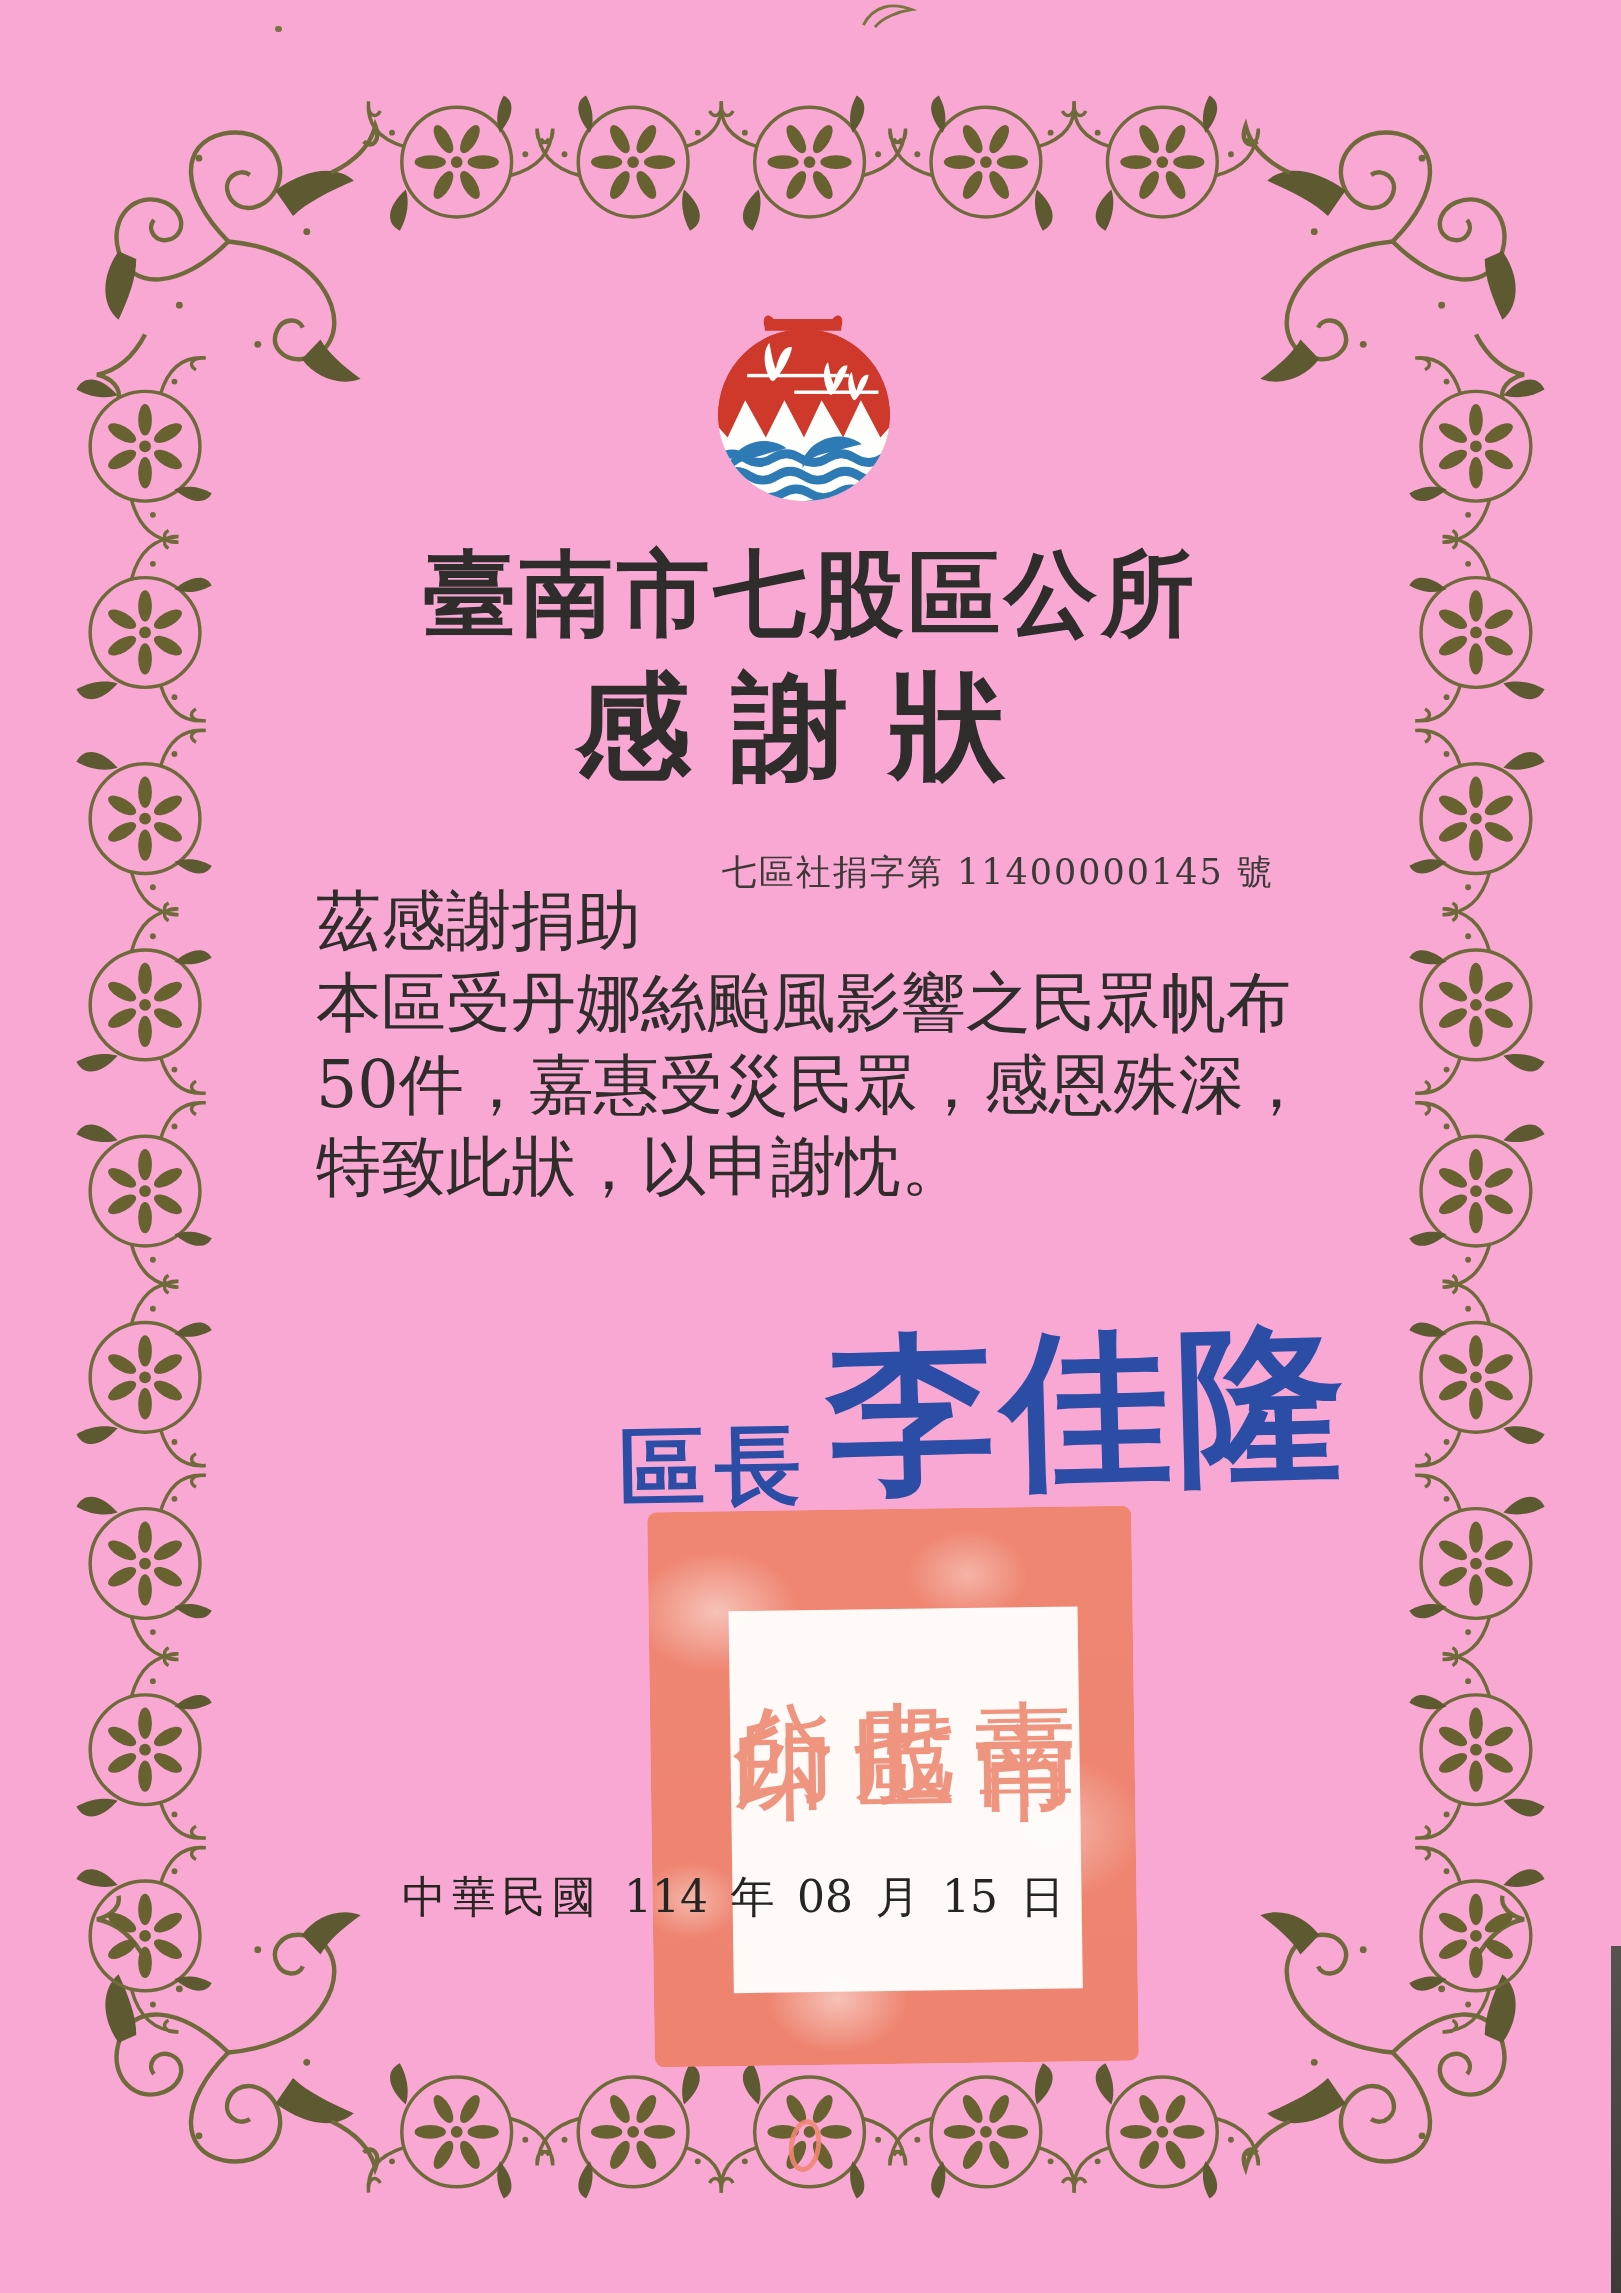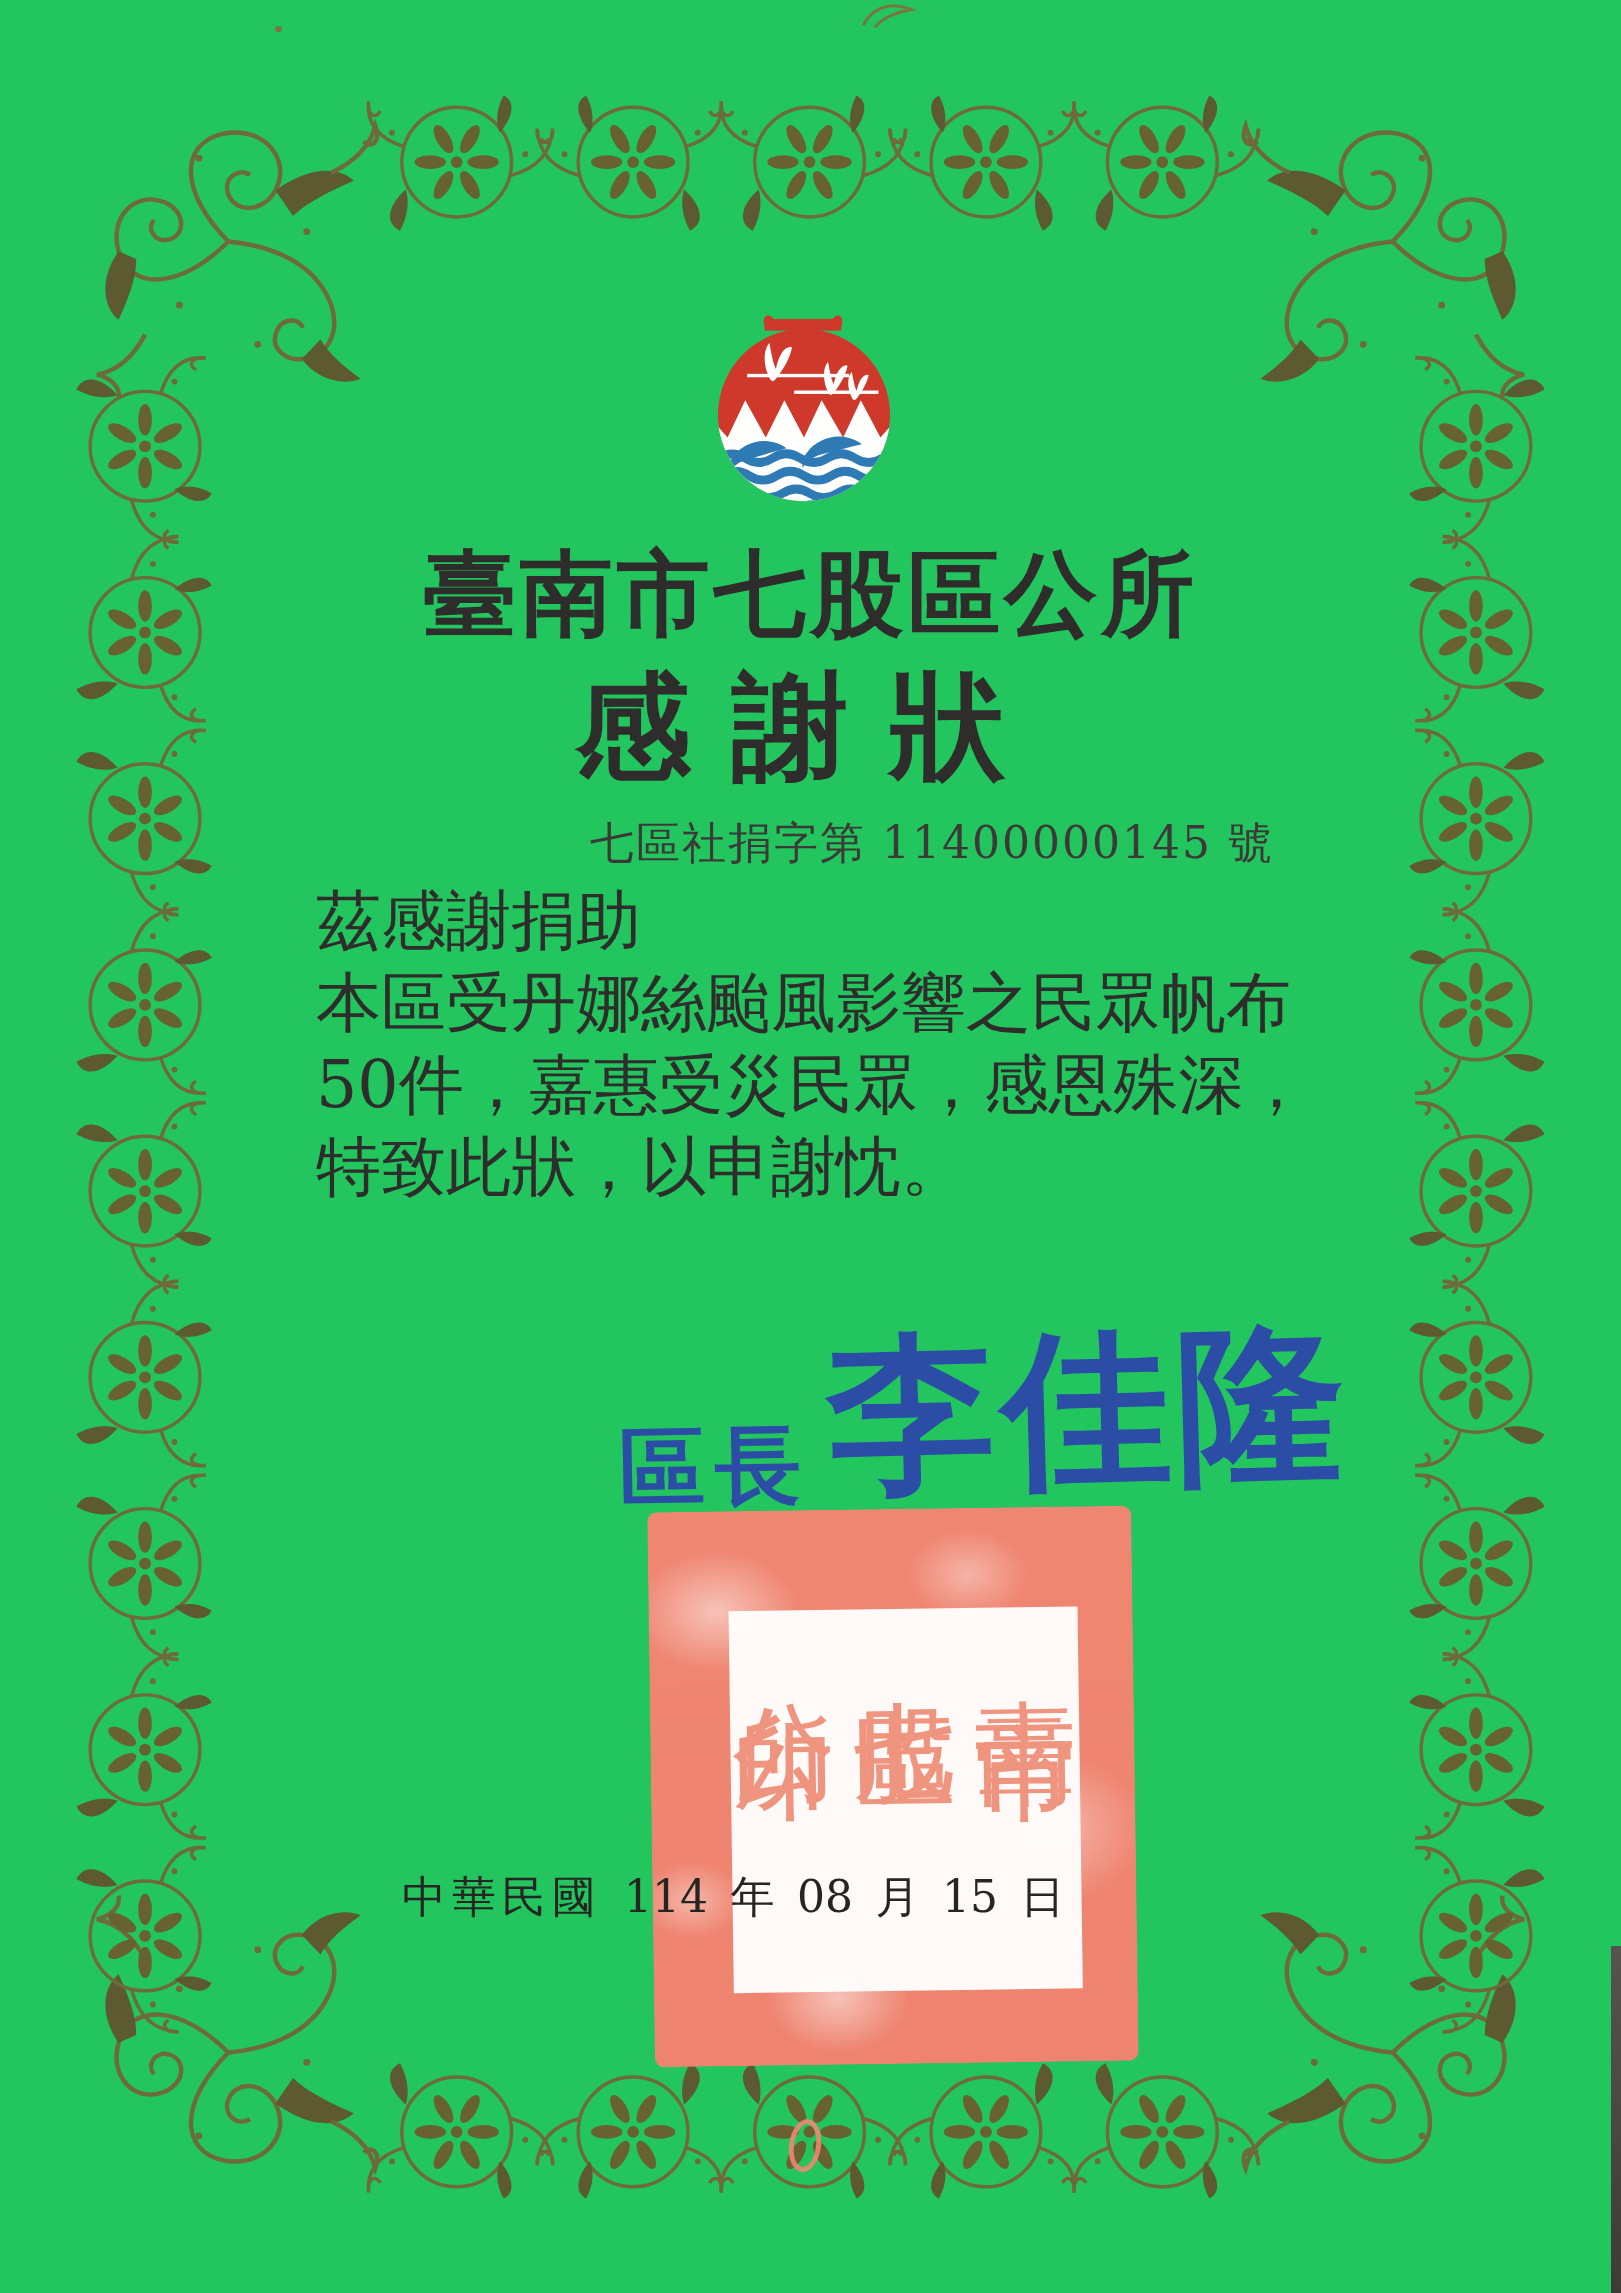--- a/index.html
+++ b/index.html
@@ -1,38 +1,38 @@
 <!DOCTYPE html>
 <html><head>
 <meta charset="utf-8">
 <style>
   html,body{margin:0;padding:0;background:#e9e9e6;}
   .page{
     position:relative;width:1621px;height:2294px;margin:0 auto;
-    background:#22c55e;overflow:hidden;
+    background:#f9a8d4;overflow:hidden;
     font-family:"DejaVu Serif","Liberation Serif",serif;
     color:#2e2d2b;
   }
   .border-svg{position:absolute;left:0;top:0;z-index:0;}
   .artifact{position:absolute;z-index:0;}
   .dot-artifact{position:absolute;left:275px;top:25.5px;width:6.9px;height:6.9px;border-radius:50%;background:#7a743f;z-index:0;}
 
   .logo{position:absolute;left:708px;top:304px;width:192px;height:222px;z-index:2;}
 
   .issuer-title{
     position:absolute;left:0;top:541px;width:100%;text-align:center;
     font-size:93px;font-weight:bold;letter-spacing:3.9px;line-height:1.15;z-index:2;
   }
   .cert-title{
     position:absolute;left:0;top:668px;width:100%;text-align:center;
     font-size:116px;font-weight:bold;letter-spacing:41px;
     box-sizing:border-box;line-height:1.0;z-index:2;
   }
   .reference{
-    position:absolute;top:814px;right:347px;font-size:44px;letter-spacing:2px;
+    position:absolute;top:849px;right:347px;font-size:35px;letter-spacing:2px;
     color:#3b3a36;z-index:2;white-space:nowrap;
   }
   .body-text{
     position:absolute;left:316px;top:880px;width:922px;z-index:2;
     font-size:65px;line-height:82px;white-space:nowrap;
   }
   .body-line1{display:flex;justify-content:flex-start;align-items:baseline;}
   .recipient{font-weight:bold;font-size:67px;}
 
   .signature{

